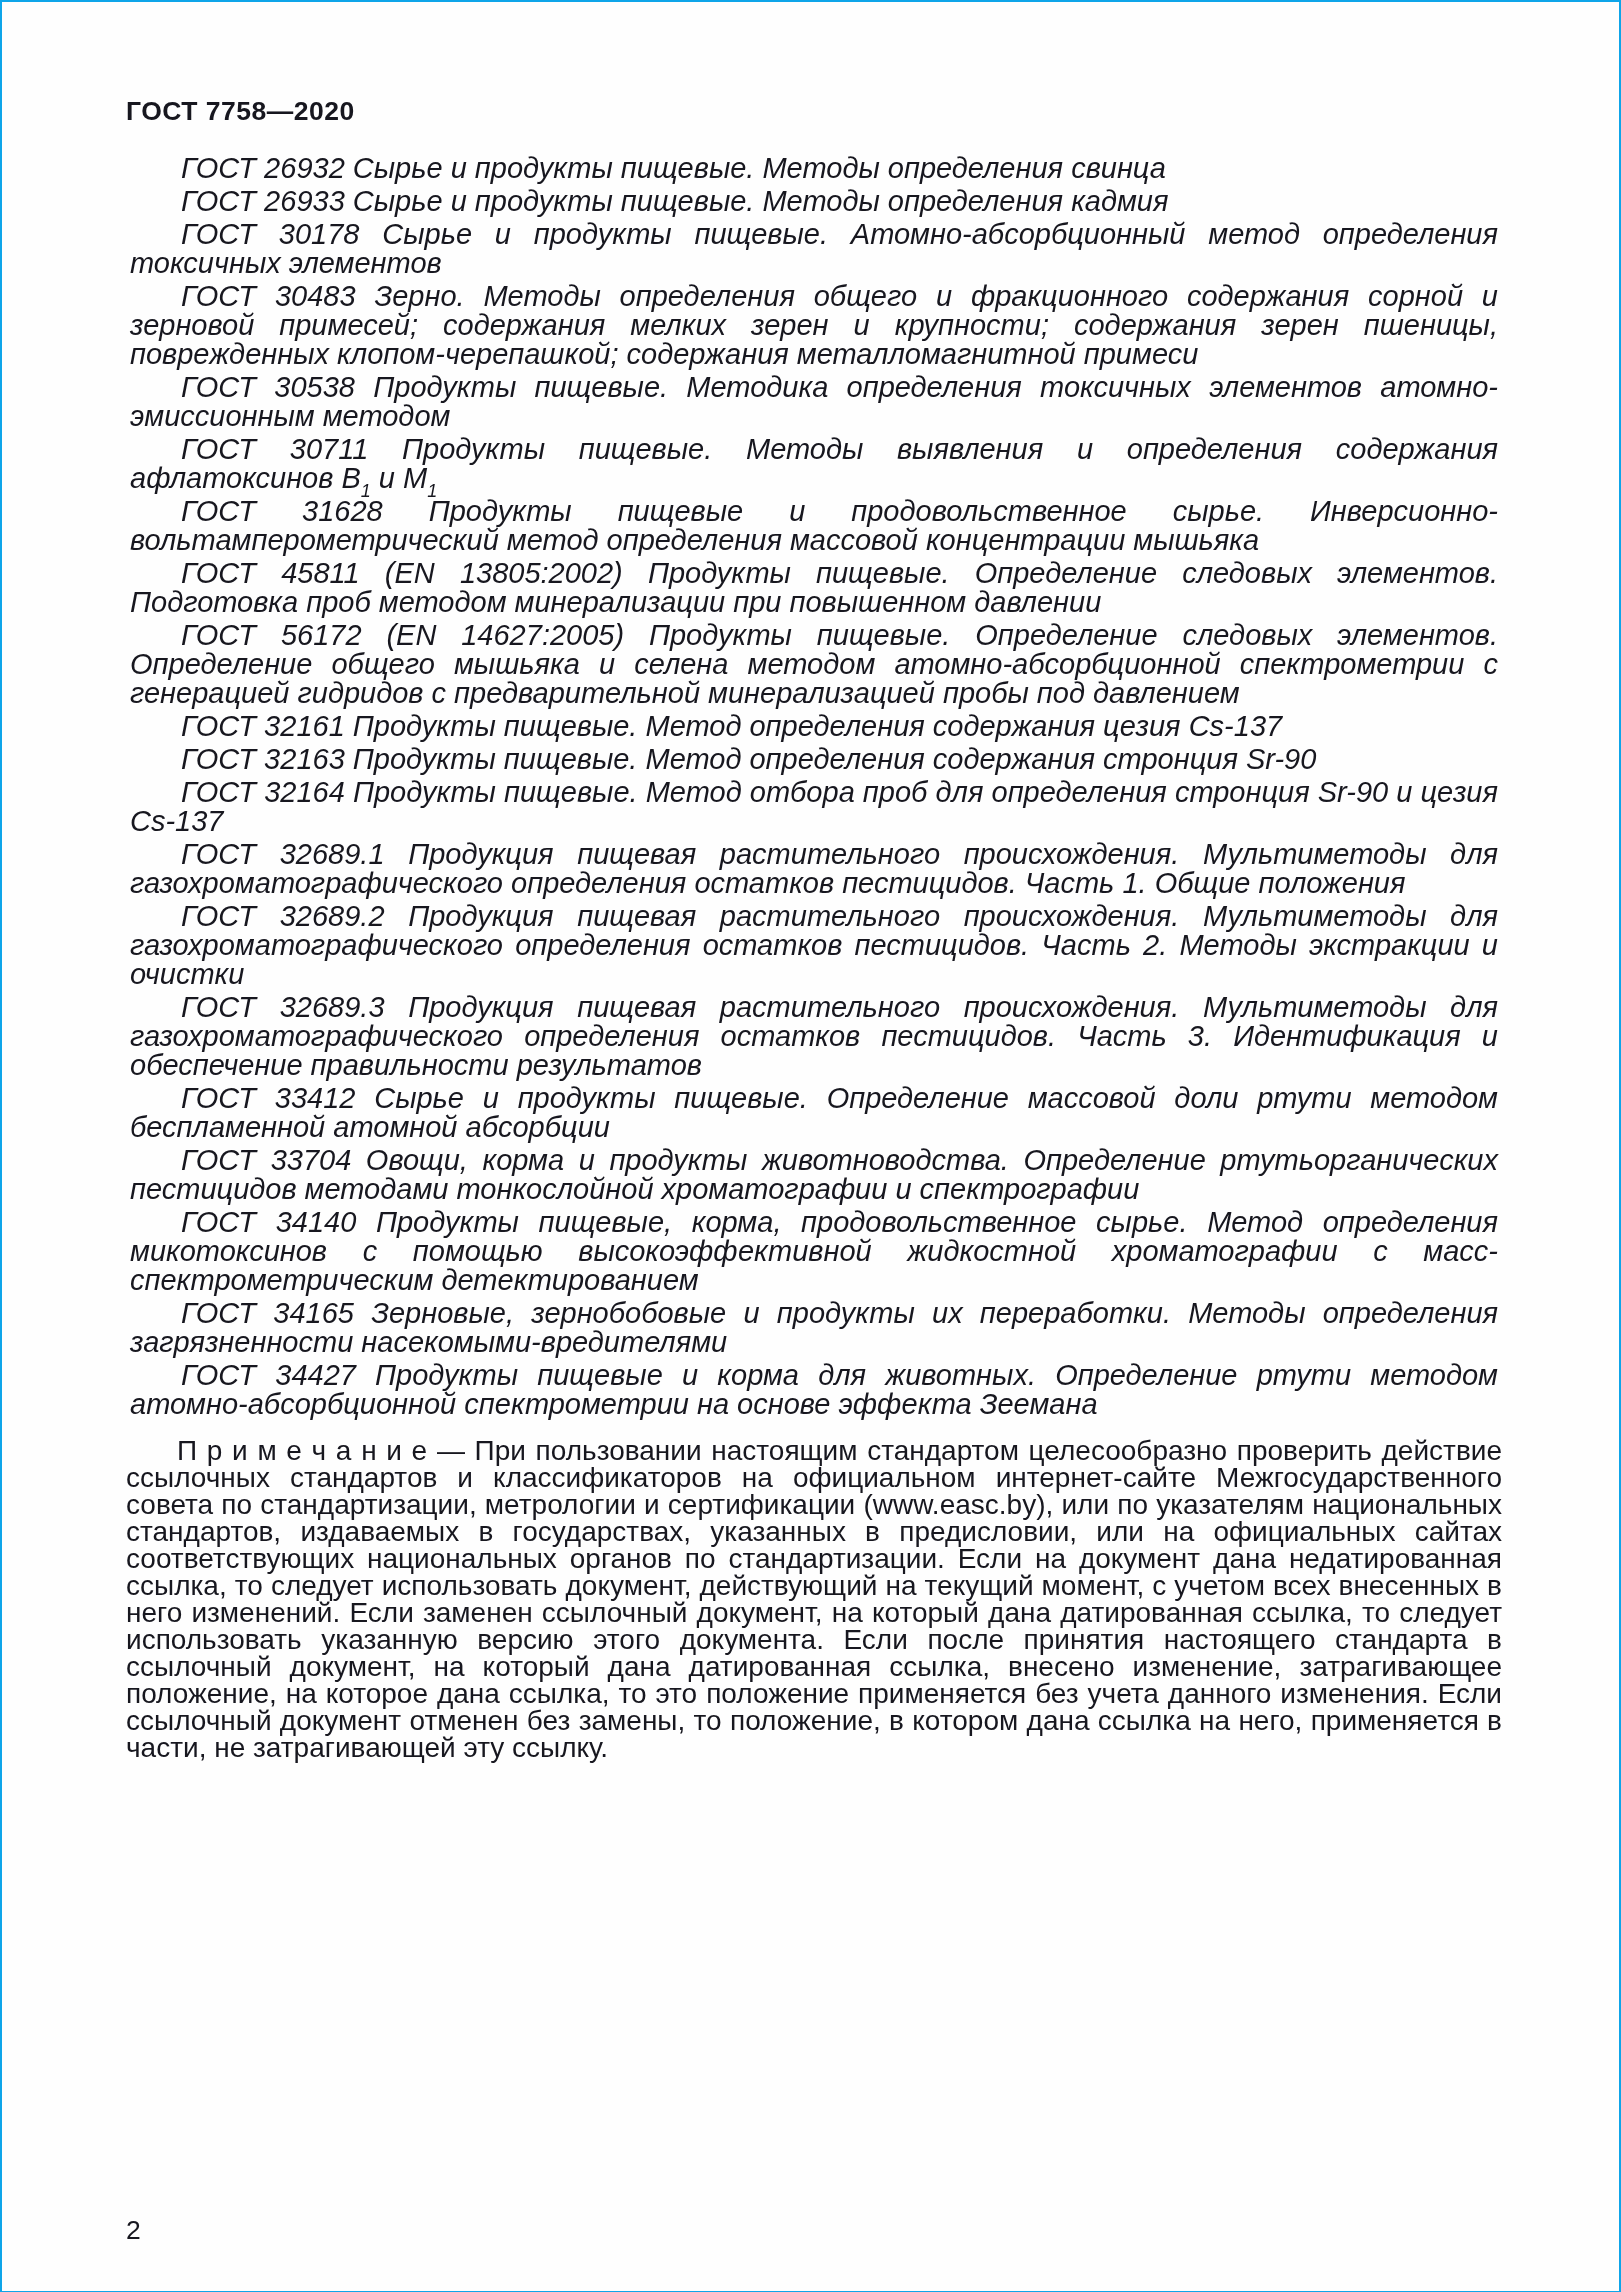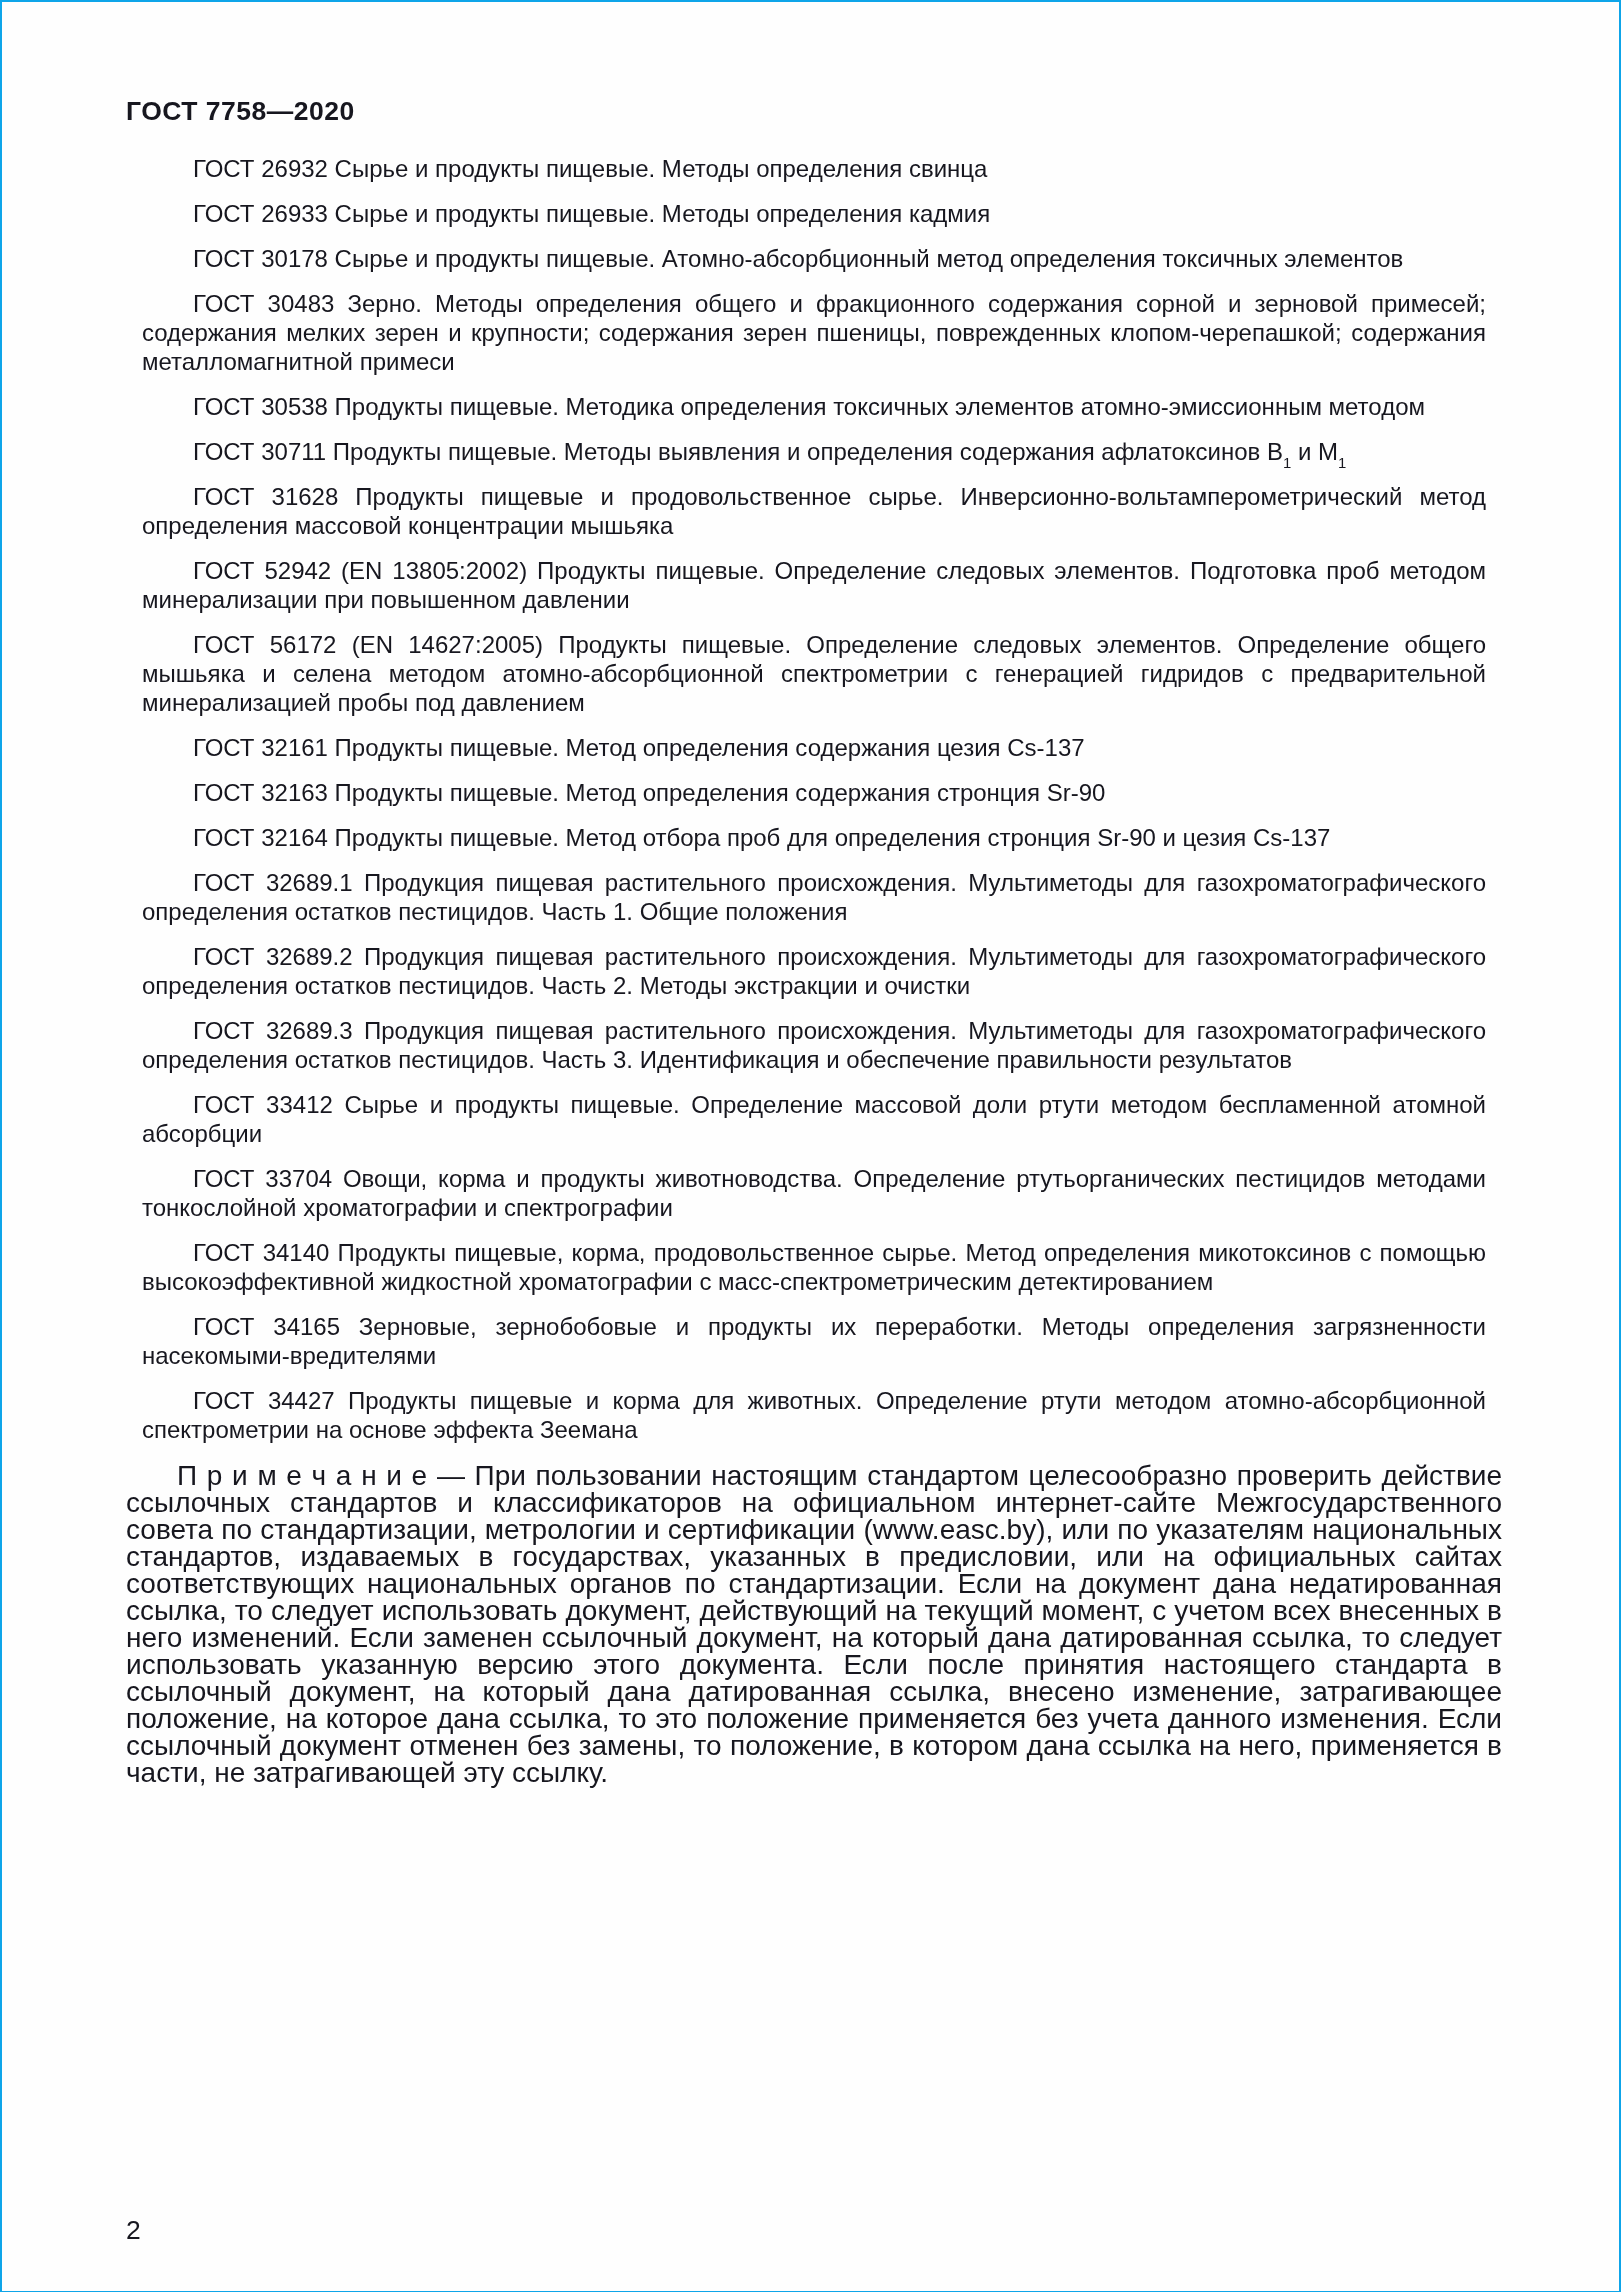--- a/index.html
+++ b/index.html
@@ -24,25 +24,26 @@
     top: 94px;
     width: 1376px;
   }
   .doc-header {
     font-weight: bold;
     font-size: 26.5px;
     letter-spacing: 0.5px;
     margin: 0 0 27.4px 0;
   }
   .ref {
-    margin: 16px;
-    font-size: 24px;
+    margin: 4px;
+    font-size: 29px;
     line-height: 29px;
     text-align: justify;
     text-indent: 51px;
+    font-style: italic;
   }
   .ref sub {
     font-size: 0.62em;
     line-height: 0;
     position: relative;
     top: 2px;
   }
   .note {
     margin: 17.6px 0 0 0;
     font-size: 28px;
@@ -66,21 +67,21 @@
     <div class="doc-header">ГОСТ 7758—2020</div>
 
     <div>
         <p class="ref">ГОСТ 26932 Сырье и продукты пищевые. Методы определения свинца</p>
         <p class="ref">ГОСТ 26933 Сырье и продукты пищевые. Методы определения кадмия</p>
         <p class="ref">ГОСТ 30178 Сырье и продукты пищевые. Атомно-абсорбционный метод определения токсичных элементов</p>
         <p class="ref">ГОСТ 30483 Зерно. Методы определения общего и фракционного содержания сорной и зерновой примесей; содержания мелких зерен и крупности; содержания зерен пшеницы, поврежденных клопом-черепашкой; содержания металломагнитной примеси</p>
         <p class="ref">ГОСТ 30538 Продукты пищевые. Методика определения токсичных элементов атомно-эмиссионным методом</p>
         <p class="ref">ГОСТ 30711 Продукты пищевые. Методы выявления и определения содержания афлатоксинов B<sub>1</sub> и M<sub>1</sub></p>
         <p class="ref">ГОСТ 31628 Продукты пищевые и продовольственное сырье. Инверсионно-вольтамперометрический метод определения массовой концентрации мышьяка</p>
-        <p class="ref">ГОСТ 52942 (EN 13805:2002) Продукты пищевые. Определение следовых элементов. Подготовка проб методом минерализации при повышенном давлении</p>
+        <p class="ref">ГОСТ 45811 (EN 13805:2002) Продукты пищевые. Определение следовых элементов. Подготовка проб методом минерализации при повышенном давлении</p>
         <p class="ref">ГОСТ 56172 (EN 14627:2005) Продукты пищевые. Определение следовых элементов. Определение общего мышьяка и селена методом атомно-абсорбционной спектрометрии с генерацией гидридов с предварительной минерализацией пробы под давлением</p>
         <p class="ref">ГОСТ 32161 Продукты пищевые. Метод определения содержания цезия Cs-137</p>
         <p class="ref">ГОСТ 32163 Продукты пищевые. Метод определения содержания стронция Sr-90</p>
         <p class="ref">ГОСТ 32164 Продукты пищевые. Метод отбора проб для определения стронция Sr-90 и цезия Cs-137</p>
         <p class="ref">ГОСТ 32689.1 Продукция пищевая растительного происхождения. Мультиметоды для газохроматографического определения остатков пестицидов. Часть 1. Общие положения</p>
         <p class="ref">ГОСТ 32689.2 Продукция пищевая растительного происхождения. Мультиметоды для газохроматографического определения остатков пестицидов. Часть 2. Методы экстракции и очистки</p>
         <p class="ref">ГОСТ 32689.3 Продукция пищевая растительного происхождения. Мультиметоды для газохроматографического определения остатков пестицидов. Часть 3. Идентификация и обеспечение правильности результатов</p>
         <p class="ref">ГОСТ 33412 Сырье и продукты пищевые. Определение массовой доли ртути методом беспламенной атомной абсорбции</p>
         <p class="ref">ГОСТ 33704 Овощи, корма и продукты животноводства. Определение ртутьорганических пестицидов методами тонкослойной хроматографии и спектрографии</p>
         <p class="ref">ГОСТ 34140 Продукты пищевые, корма, продовольственное сырье. Метод определения микотоксинов с помощью высокоэффективной жидкостной хроматографии с масс-спектрометрическим детектированием</p>

